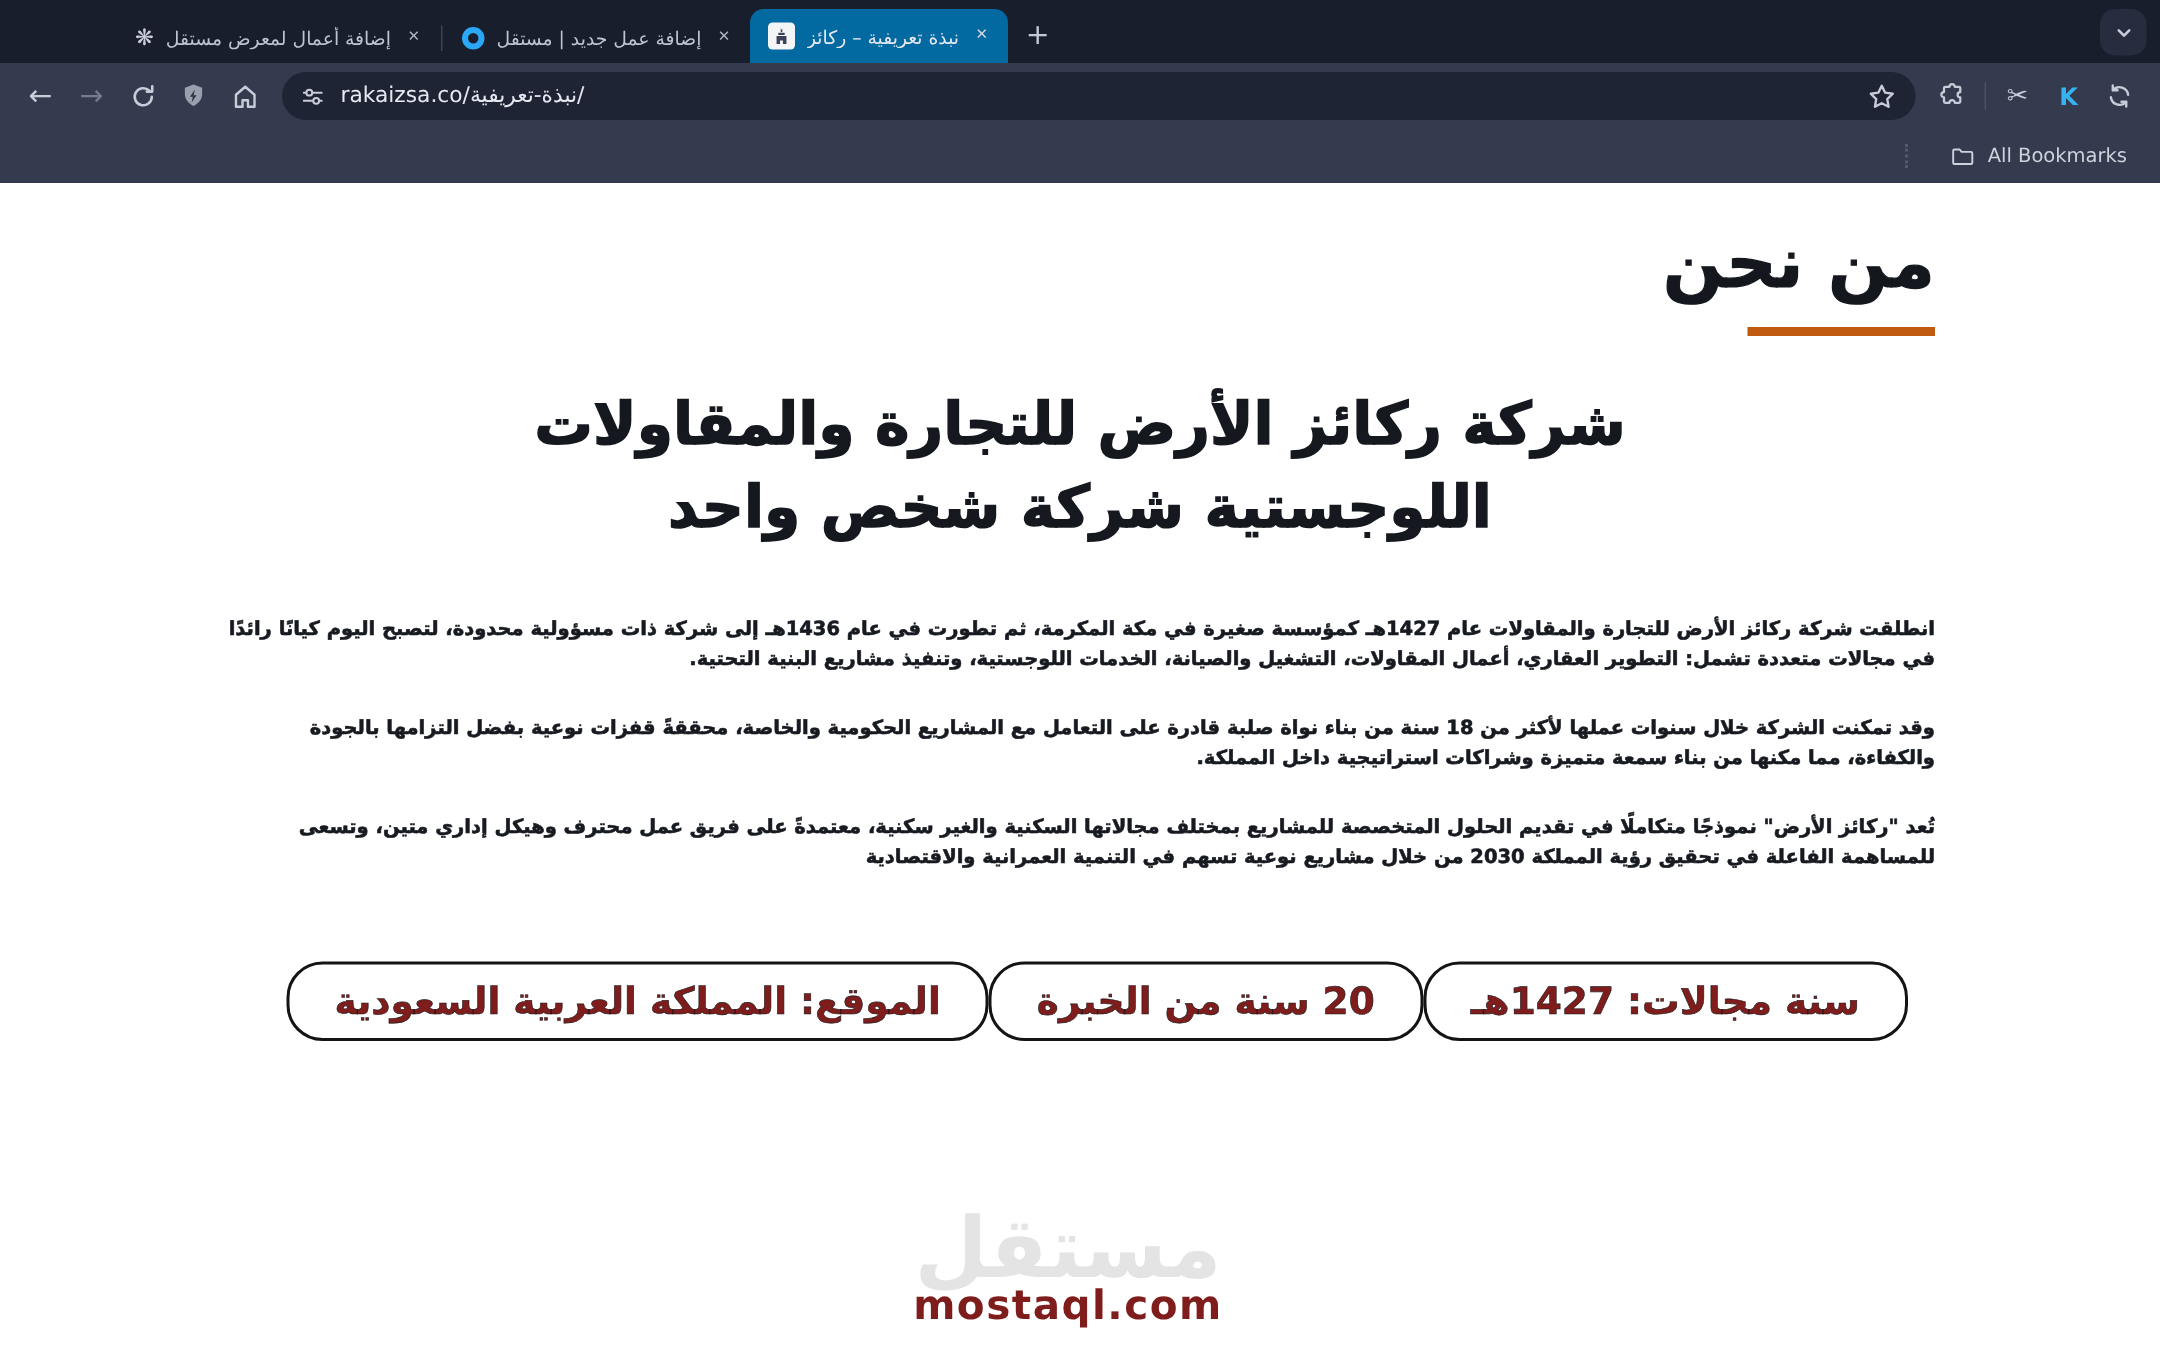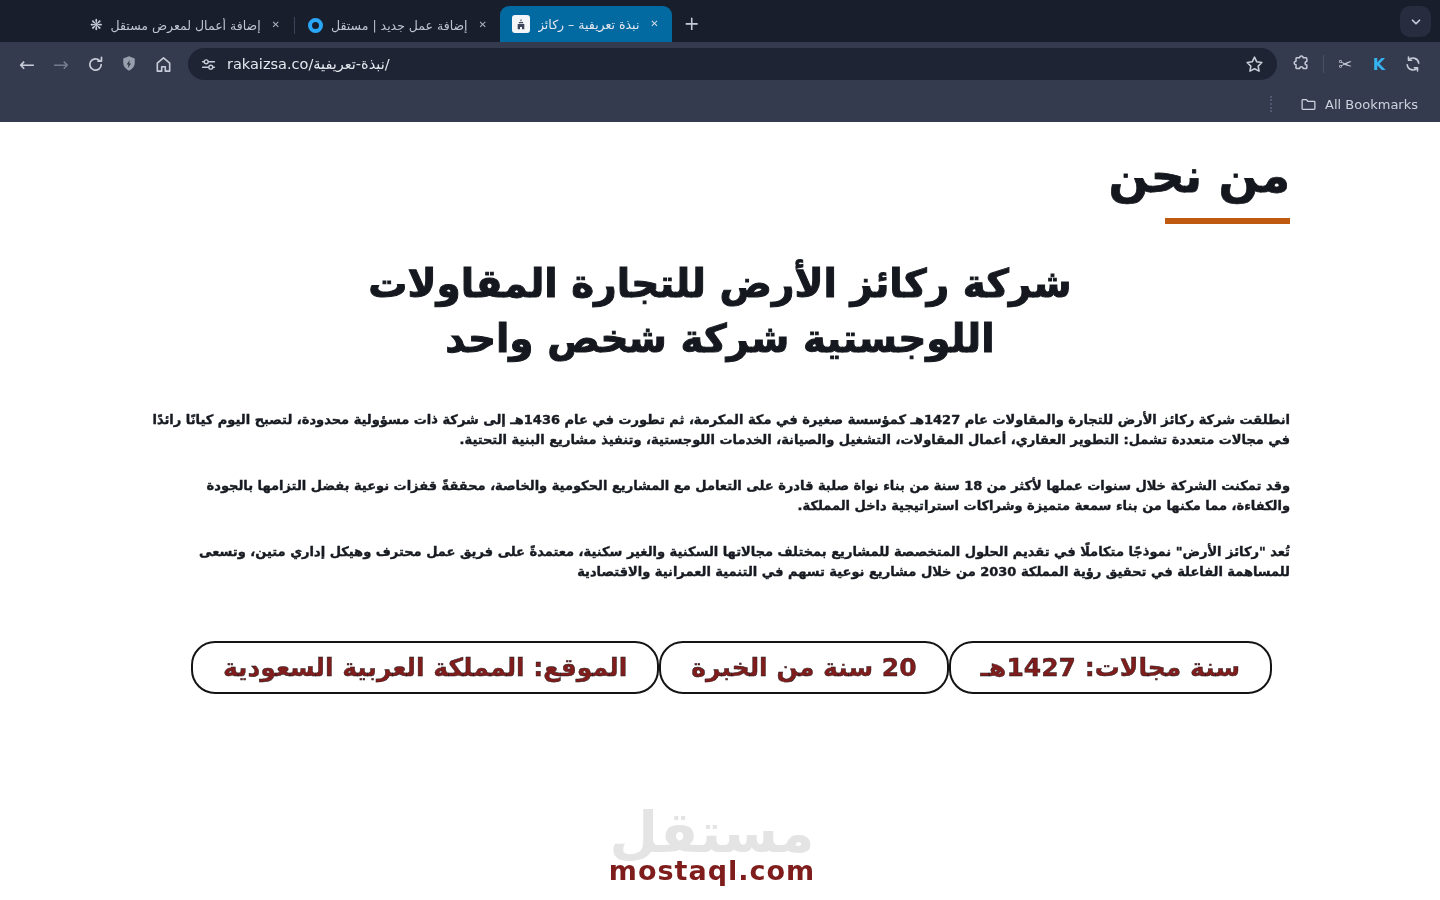--- a/index.html
+++ b/index.html
@@ -178,21 +178,21 @@
         </svg>
       <span class="bm-label">All Bookmarks</span>
     </div>
   </div>
 
   <div class="page">
     <div class="section-heading">من نحن</div>
     <div class="accent-rule"></div>
 
     <div class="main-title">
-      <div>شركة ركائز الأرض للتجارة المقاولات</div>
+      <div>شركة ركائز الأرض للتجارة والمقاولات</div>
       <div>اللوجستية شركة شخص واحد</div>
     </div>
 
     <p class="para">انطلقت شركة ركائز الأرض للتجارة والمقاولات عام 1427هـ كمؤسسة صغيرة في مكة المكرمة، ثم تطورت في عام 1436هـ إلى شركة ذات مسؤولية محدودة، لتصبح اليوم كيانًا رائدًا في مجالات متعددة تشمل: التطوير العقاري، أعمال المقاولات، التشغيل والصيانة، الخدمات اللوجستية، وتنفيذ مشاريع البنية التحتية.</p>
     <p class="para">وقد تمكنت الشركة خلال سنوات عملها لأكثر من 18 سنة من بناء نواة صلبة قادرة على التعامل مع المشاريع الحكومية والخاصة، محققةً قفزات نوعية بفضل التزامها بالجودة والكفاءة، مما مكنها من بناء سمعة متميزة وشراكات استراتيجية داخل المملكة.</p>
     <p class="para">تُعد "ركائز الأرض" نموذجًا متكاملًا في تقديم الحلول المتخصصة للمشاريع بمختلف مجالاتها السكنية والغير سكنية، معتمدةً على فريق عمل محترف وهيكل إداري متين، وتسعى للمساهمة الفاعلة في تحقيق رؤية المملكة 2030 من خلال مشاريع نوعية تسهم في التنمية العمرانية والاقتصادية</p>
 
     <div class="badges">
       <div class="badge">سنة مجالات: 1427هـ</div>
       <div class="badge">20 سنة من الخبرة</div>

